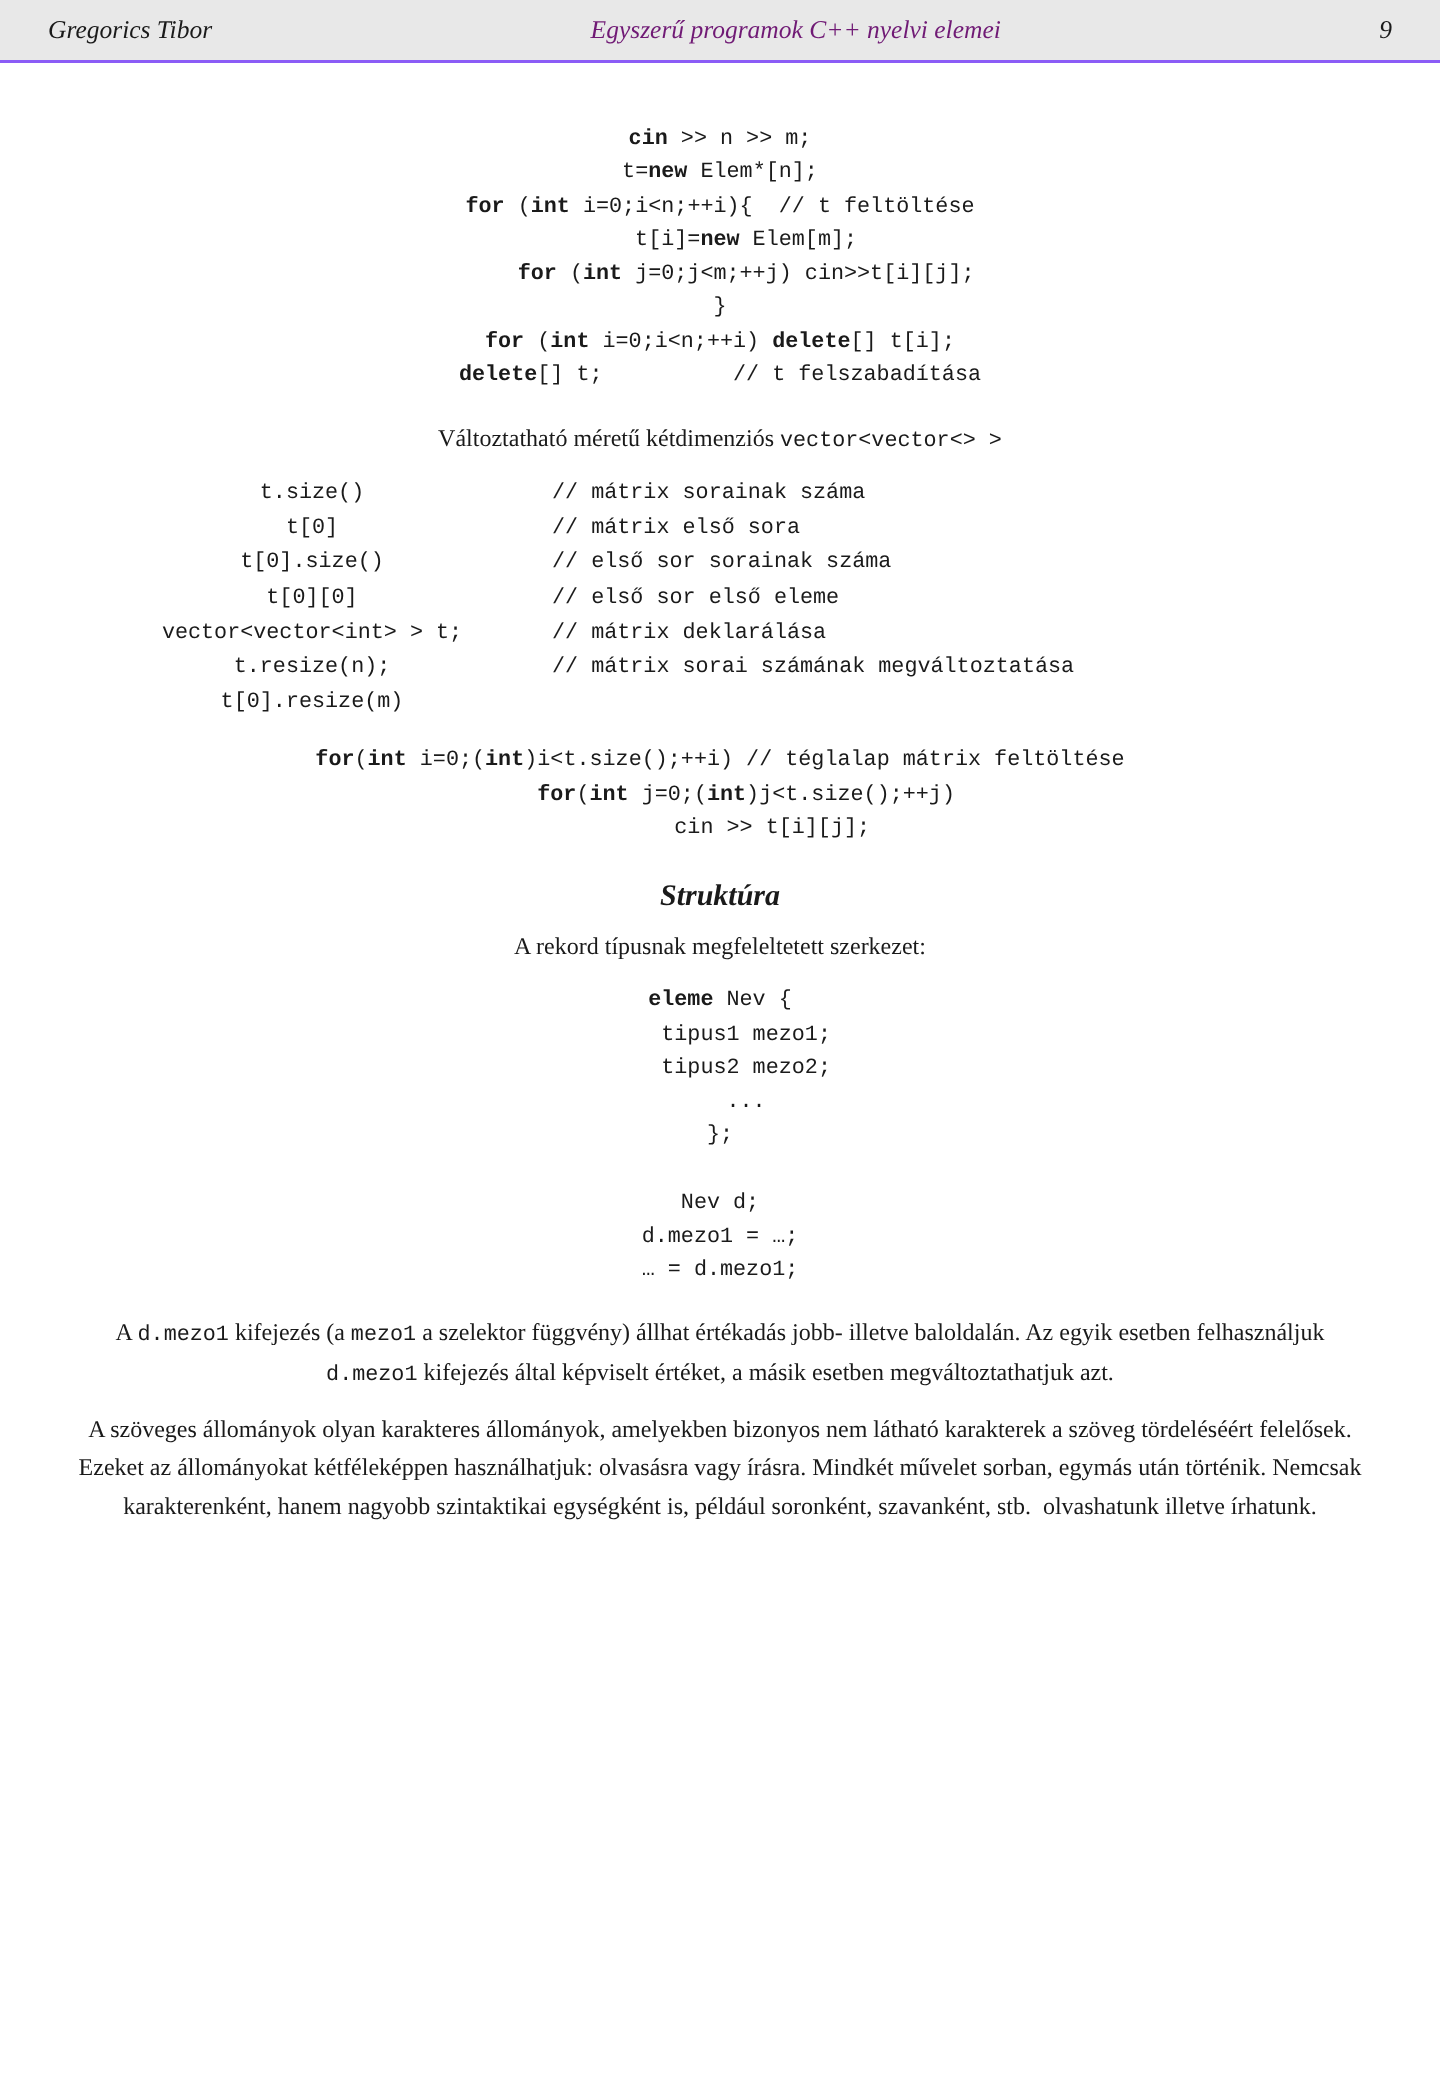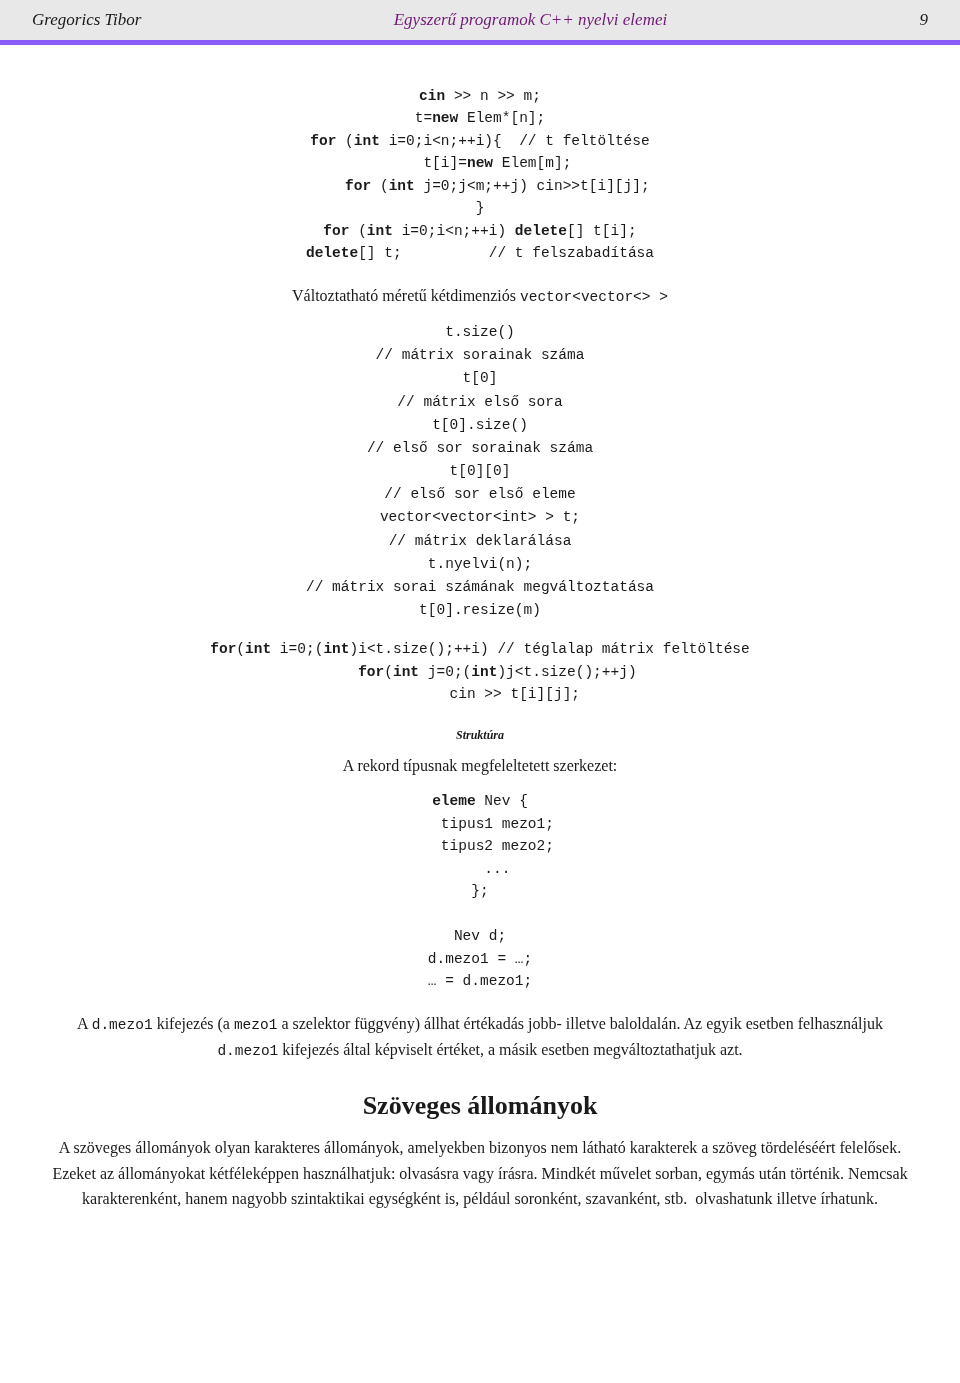--- a/index.html
+++ b/index.html
@@ -23,21 +23,21 @@
       padding: 0;
     }
 
     
     .page-header {
       background: #e8e8e8;
       display: flex;
       justify-content: space-between;
       align-items: center;
       padding: 10px 32px;
-      border-bottom: 5px solid #8b5cf6;
+      border-bottom: 2px solid #8b5cf6;
     }
 
     .header-left {
       font-family: 'Times New Roman', Times, serif;
       font-size: 17px;
       font-style: italic;
       color: #1a1a1a;
     }
 
     .header-center {
@@ -87,21 +87,21 @@
     .prose code, .inline-code {
       font-family: 'Courier New', Courier, monospace;
       font-size: 14.5px;
     }
 
     
     .section-heading {
       font-family: 'Times New Roman', Times, serif;
       font-weight: bold;
       font-style: italic;
-      font-size: 12px;
+      font-size: 20px;
       color: #1a1a1a;
       margin-top: 22px;
       margin-bottom: 10px;
     }
 
     .section-heading-large {
       font-family: 'Times New Roman', Times, serif;
       font-weight: bold;
       font-size: 26px;
       color: #1a1a1a;
@@ -113,21 +113,20 @@
     .code-comment-table {
       font-family: 'Courier New', Courier, monospace;
       font-size: 14.5px;
       line-height: 1.6;
       margin: 8px 0 16px 0;
       width: 100%;
     }
 
     .code-comment-table .row {
       display: flex;
-      flex-direction: column;
     }
 
     .code-comment-table .code-part {
       min-width: 320px;
       white-space: pre;
     }
 
     .code-comment-table .comment-part {
       white-space: pre;
       color: #1a1a1a;
@@ -174,21 +173,21 @@
       </div>
       <div class="row">
         <span class="code-part">t[0][0]</span>
         <span class="comment-part">// első sor első eleme</span>
       </div>
       <div class="row">
         <span class="code-part">vector&lt;vector&lt;<span class="kw">int</span>&gt; &gt; t;</span>
         <span class="comment-part">// mátrix deklarálása</span>
       </div>
       <div class="row">
-        <span class="code-part">t.nyelvi(n);</span>
+        <span class="code-part">t.resize(n);</span>
         <span class="comment-part">// mátrix sorai számának megváltoztatása</span>
       </div>
       <div class="row">
         <span class="code-part">t[0].resize(m)</span>
       </div>
     </div>
 
     <div class="code-block"><span class="kw">for</span>(<span class="kw">int</span> i=0;(<span class="kw">int</span>)i&lt;t.size();++i) // téglalap mátrix feltöltése
     <span class="kw">for</span>(<span class="kw">int</span> j=0;(<span class="kw">int</span>)j&lt;t.size();++j)
         cin &gt;&gt; t[i][j];</div>
@@ -204,21 +203,20 @@
 };
 
 Nev d;
 d.mezo1 = …;
 … = d.mezo1;</div>
 
     <div class="prose">
       A <span class="inline-code">d.mezo1</span> kifejezés (a <span class="inline-code">mezo1</span> a szelektor függvény) állhat értékadás jobb- illetve baloldalán. Az egyik esetben felhasználjuk <span class="inline-code">d.mezo1</span> kifejezés által képviselt értéket, a másik esetben megváltoztathatjuk azt.
     </div>
 
-    <div class="section-heading-large">Szöveges állományok</div>
 
     <div class="prose">
       A szöveges állományok olyan karakteres állományok, amelyekben bizonyos nem látható karakterek a szöveg tördeléséért felelősek. Ezeket az állományokat kétféleképpen használhatjuk: olvasásra vagy írásra. Mindkét művelet sorban, egymás után történik. Nemcsak karakterenként, hanem nagyobb szintaktikai egységként is, például soronként, szavanként, stb.&nbsp; olvashatunk illetve írhatunk.
     </div>
 
   </div>
 
 </div>
 
 </body></html>

